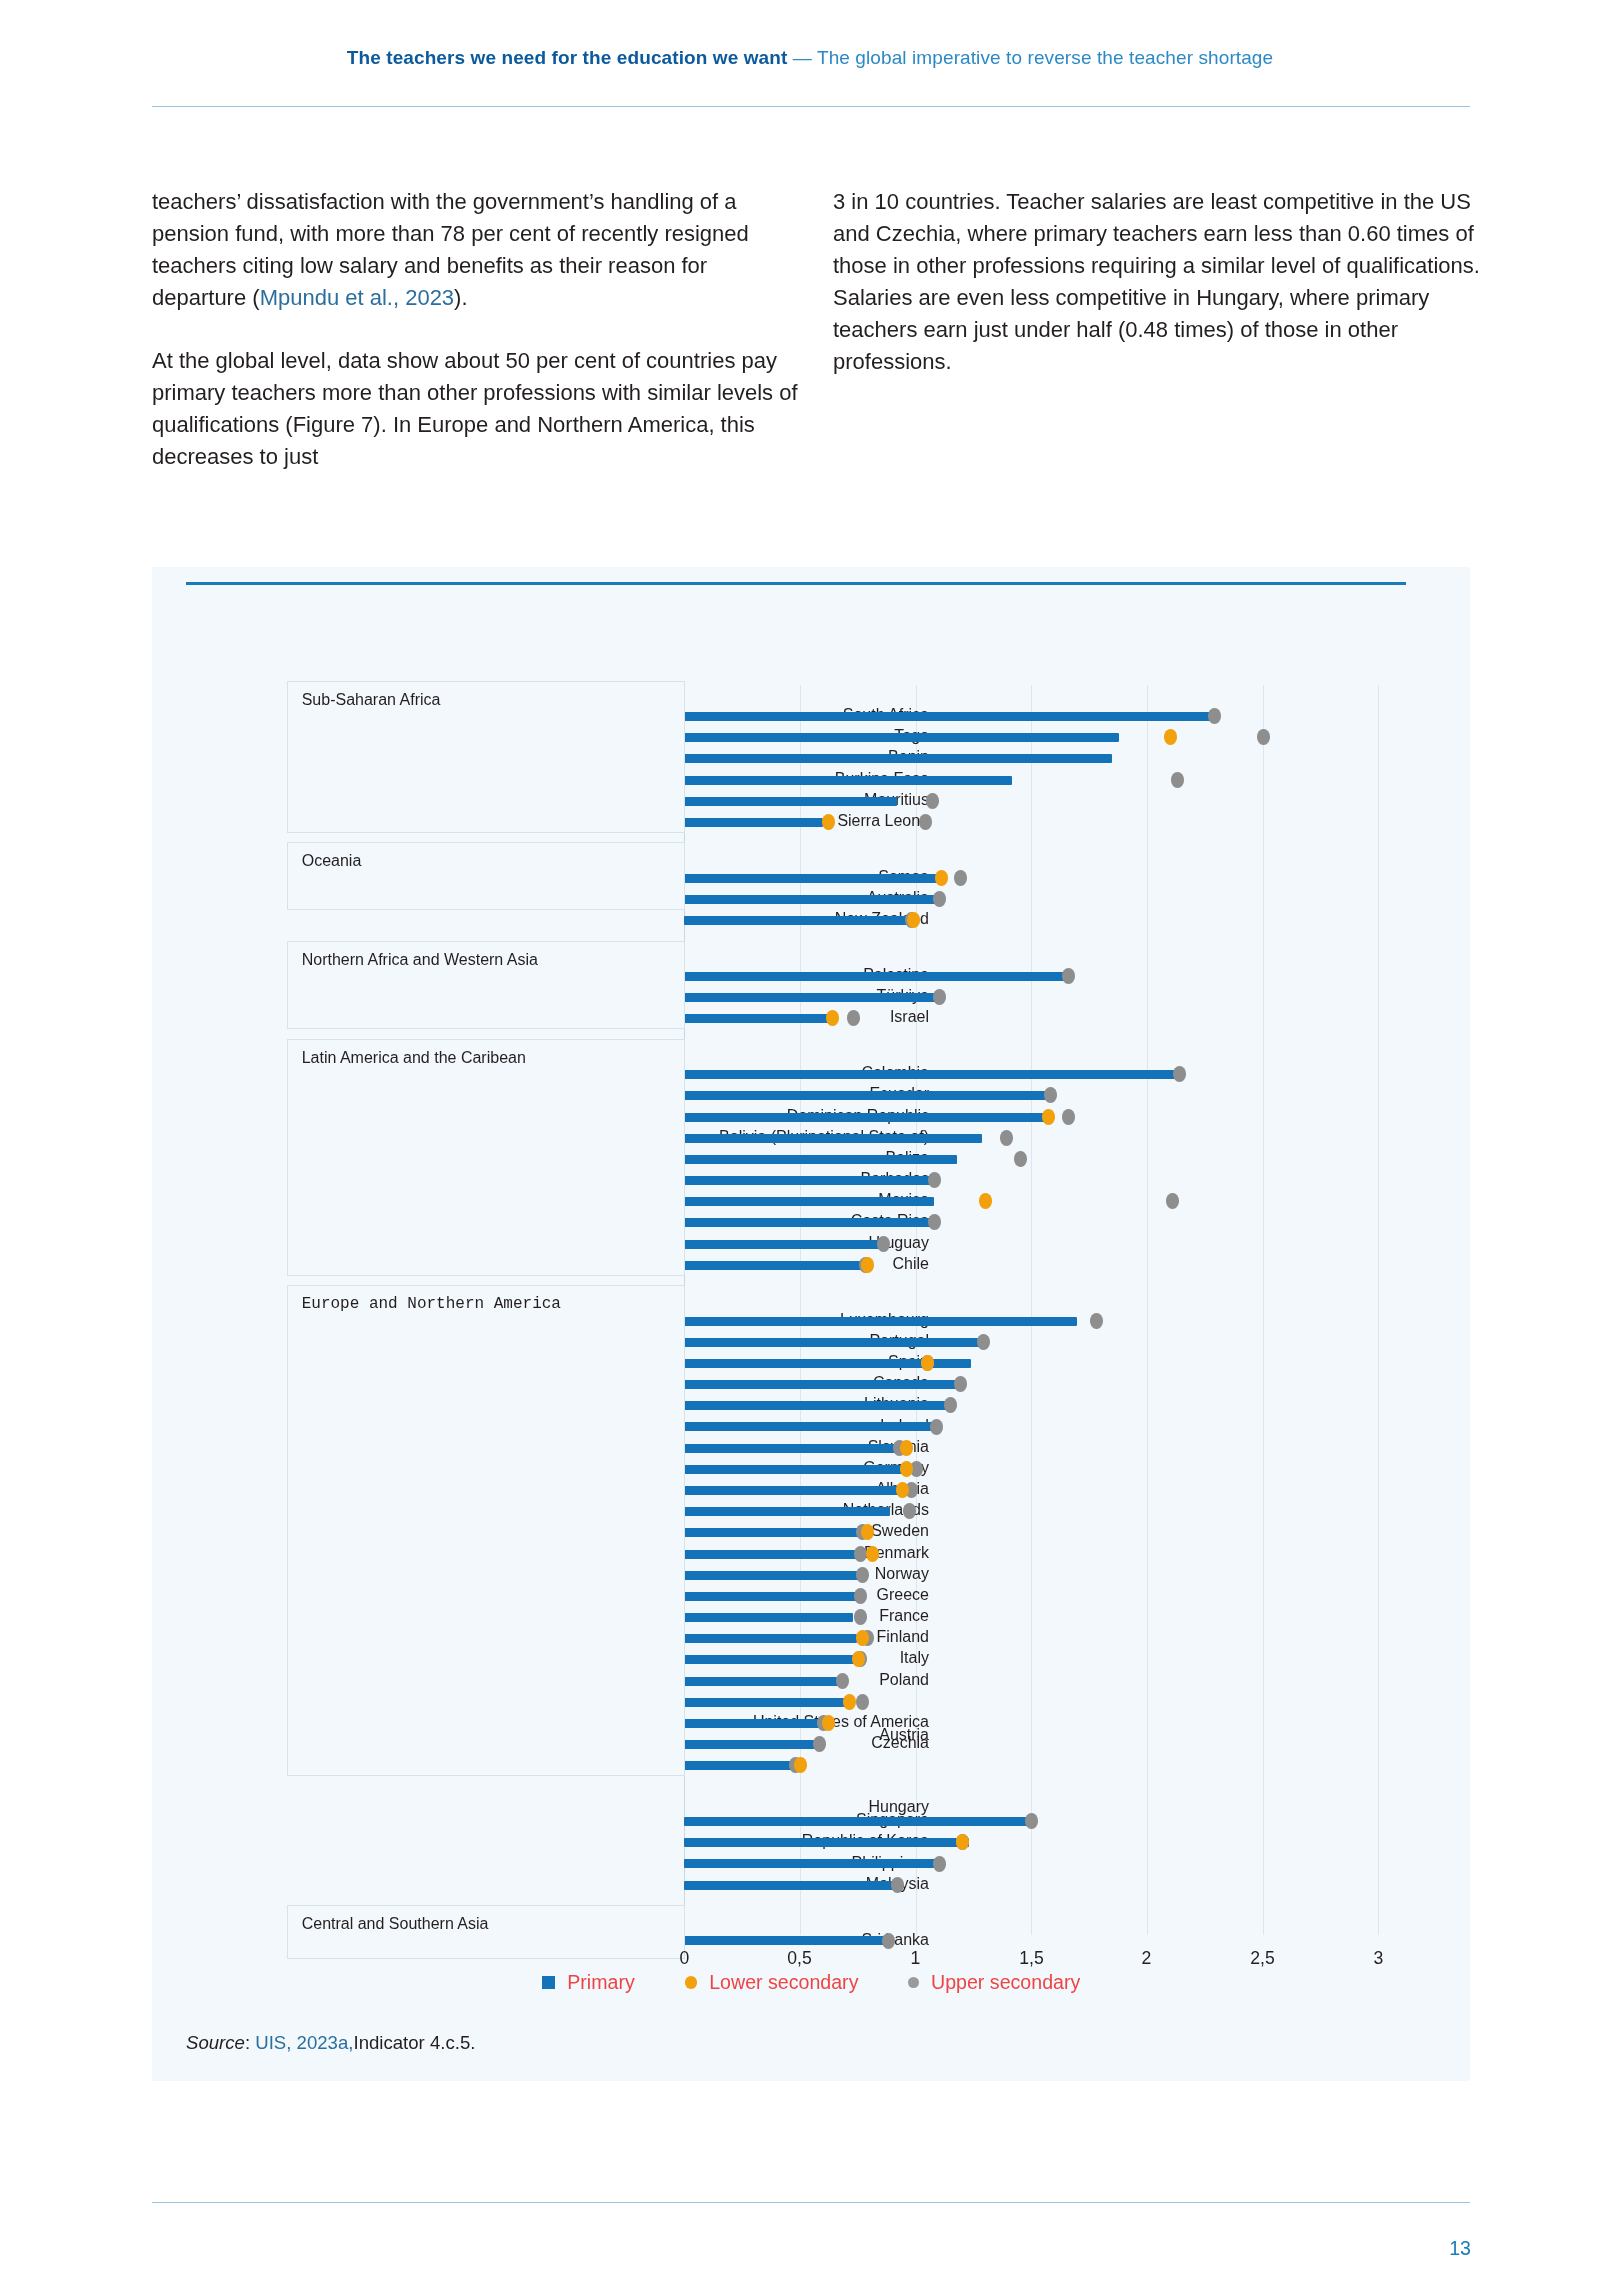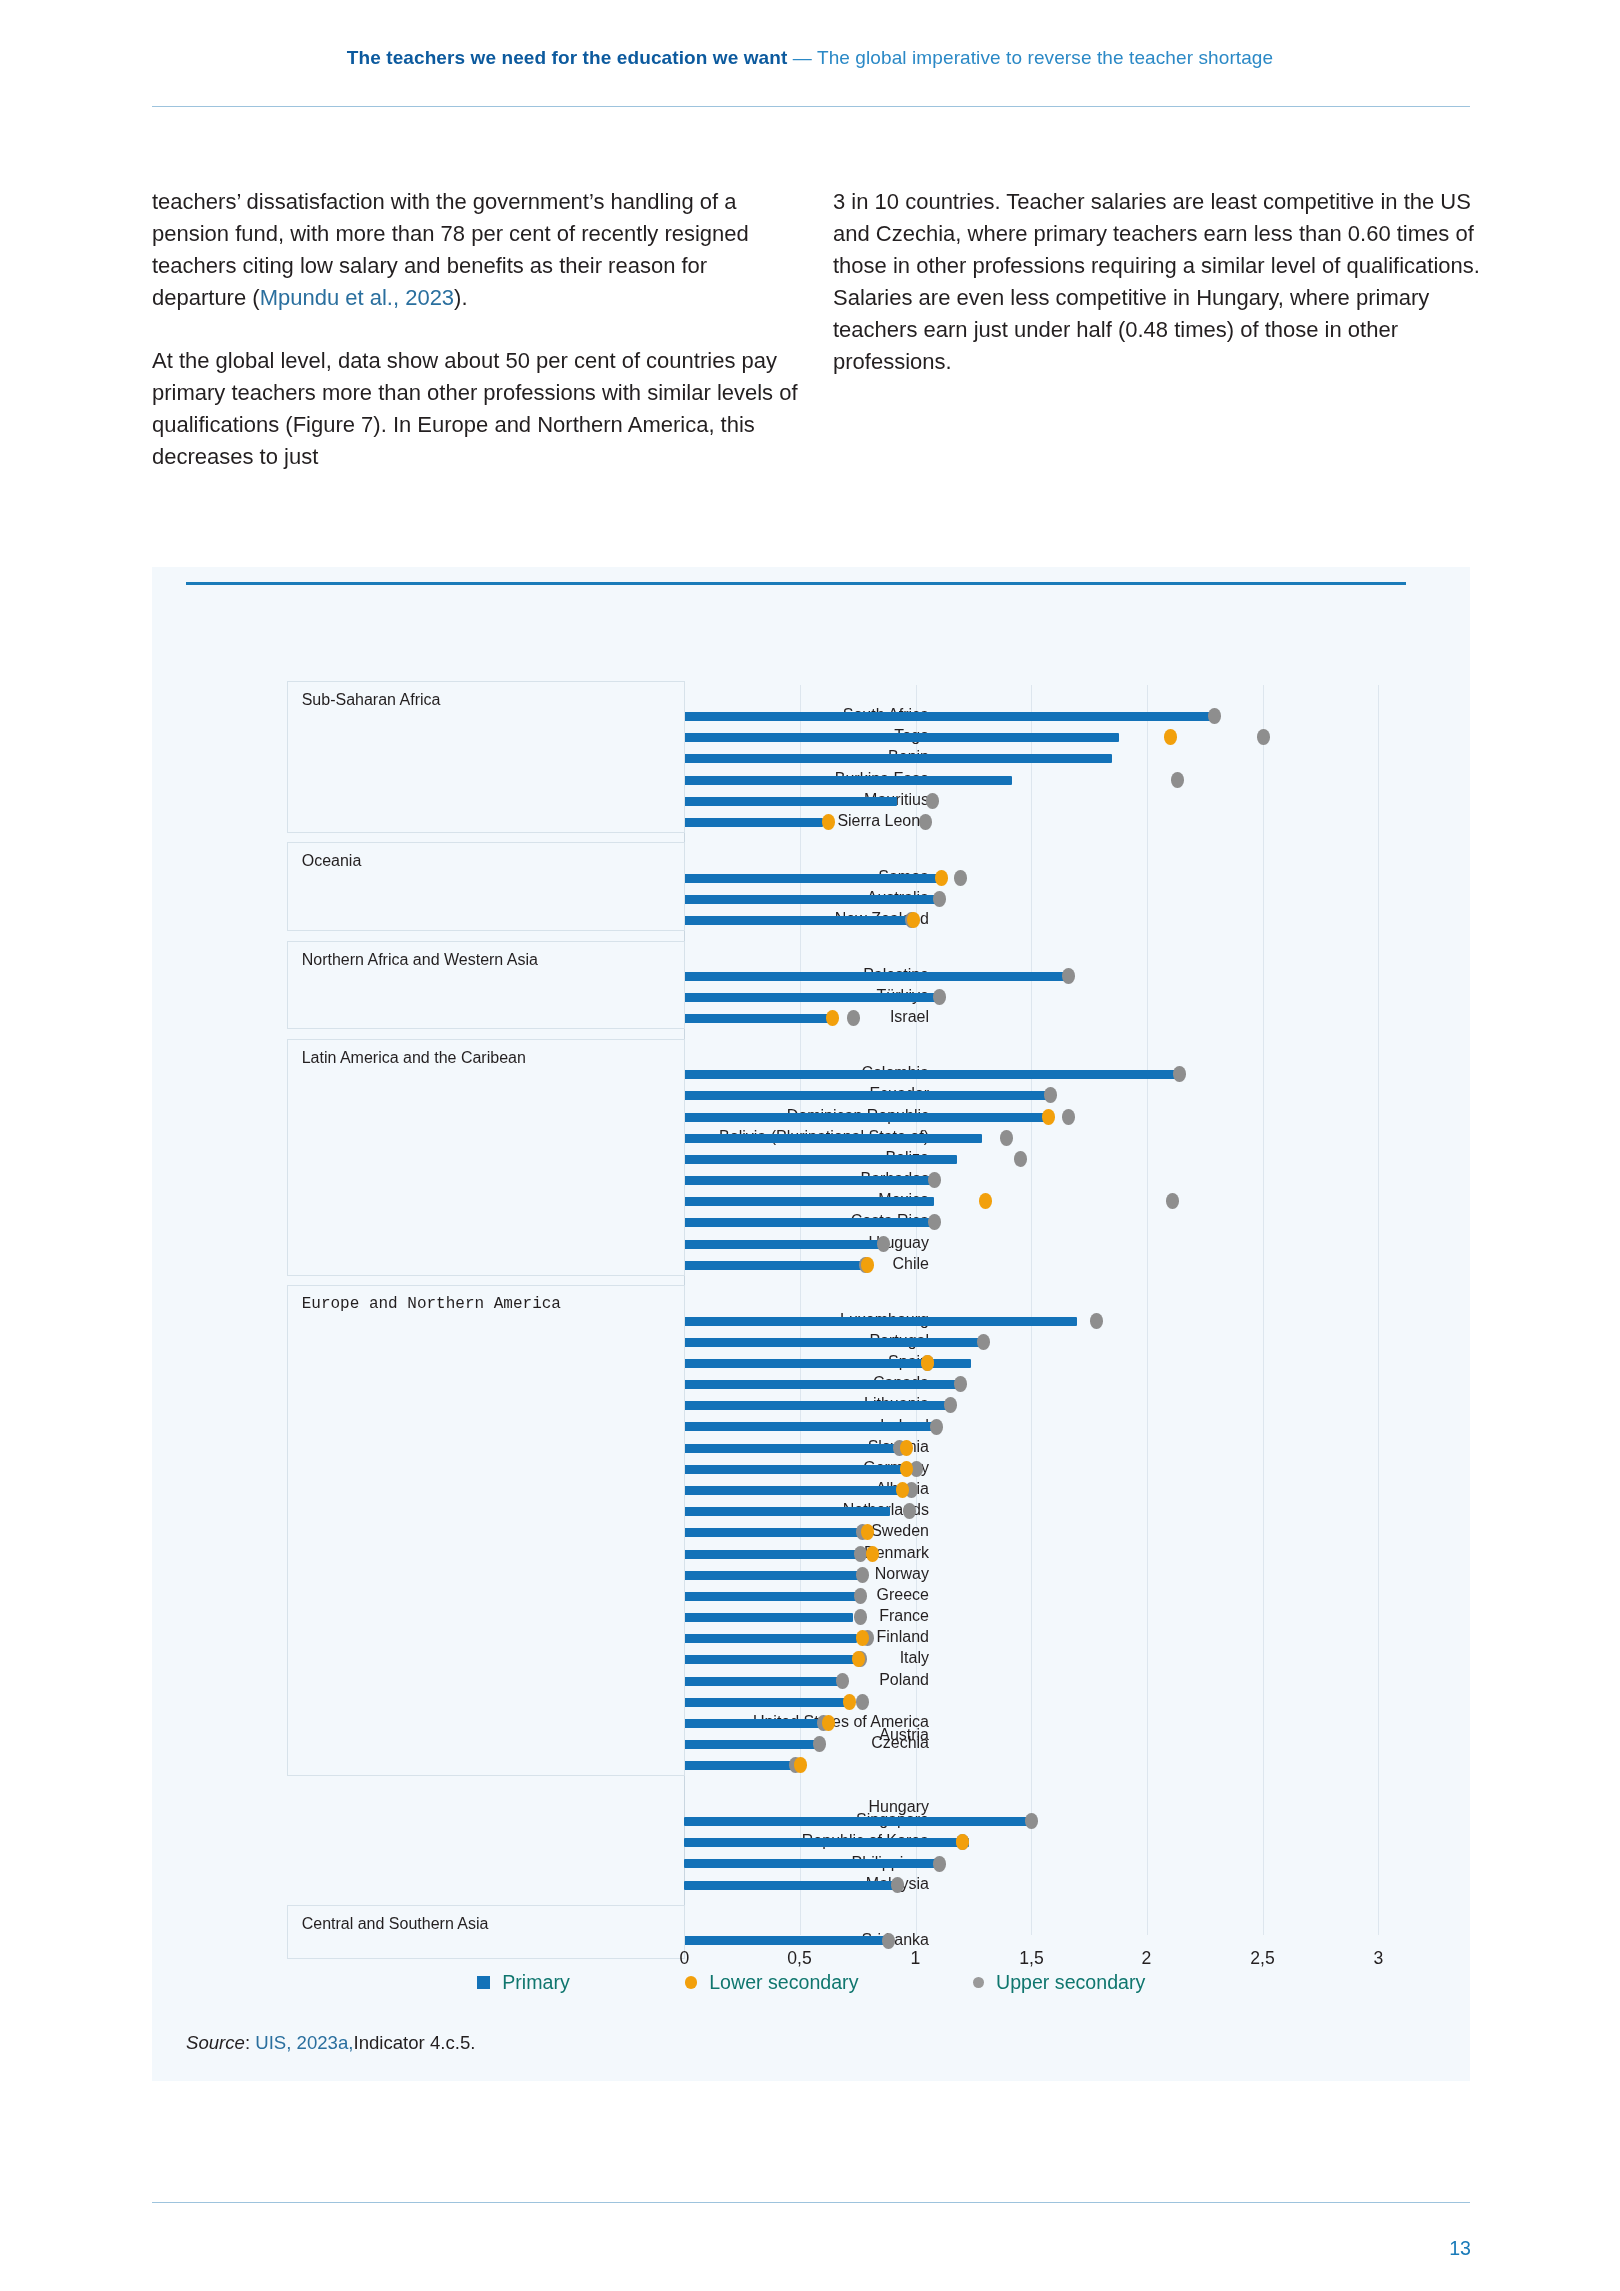--- a/index.html
+++ b/index.html
@@ -82,22 +82,22 @@
     position:absolute;width:12.7px;height:15.7px;border-radius:50%;
   }
   .dot.lower{background:#f2a00c;}
   .dot.upper{background:#8e8e8e;}
   .axislabel{
     position:absolute;font-size:17.6px;color:#231f20;text-align:center;width:59px;
   }
   
   .legend{
     position:absolute;left:0;top:1404px;width:1318px;
-    display:flex;justify-content:center;gap:115px;
-    font-size:19.6px;color:#0f766e;
+    display:flex;justify-content:center;gap:50px;
+    font-size:19.6px;color:#ef4444;
   }
   .legend .item{display:flex;align-items:center;gap:11.8px;}
   .legend .sw-sq{width:13.7px;height:13.7px;background:#1372b8;display:inline-block;}
   .legend .sw-c1{width:12.7px;height:12.7px;border-radius:50%;background:#f2a00c;display:inline-block;}
   .legend .sw-c2{width:10.8px;height:10.8px;border-radius:50%;background:#9a9a9a;display:inline-block;}
   .source{
     position:absolute;left:34px;top:1465px;font-size:18.6px;color:#231f20;
   }
   .source i{font-style:italic;}
   .source .lk{color:#2a6f9e;}
@@ -155,21 +155,21 @@
       <div class="bar" style="left: 532px; top: 307px; width: 257px;"></div>
       <div class="dot upper" style="left: 802px; top: 303px;"></div>
       <div class="dot lower" style="left: 783px; top: 303px;"></div>
       <div class="ctrylabel" style="top: 324px;">Australia</div>
       <div class="bar" style="left: 532px; top: 328px; width: 257px;"></div>
       <div class="dot upper" style="left: 781px; top: 324px;"></div>
       <div class="ctrylabel" style="top: 345px;">New Zealand</div>
       <div class="bar" style="left: 532px; top: 349px; width: 231px;"></div>
       <div class="dot upper" style="left: 753px; top: 345px;"></div>
       <div class="dot lower" style="left: 755px; top: 345px;"></div>
-      <div class="grouppanel" style="top: 275px; height: 89px;">
+      <div class="grouppanel" style="top: 275px; height: 68px;">
         <div class="grouplabel">Oceania</div>
       </div>
       <div class="ctrylabel" style="top: 401px;">Palestine</div>
       <div class="bar" style="left: 532px; top: 405px; width: 389px;"></div>
       <div class="dot upper" style="left: 910px; top: 401px;"></div>
       <div class="ctrylabel" style="top: 422px;">Türkiye</div>
       <div class="bar" style="left: 532px; top: 426px; width: 259px;"></div>
       <div class="dot upper" style="left: 781px; top: 422px;"></div>
       <div class="ctrylabel" style="top: 443px;">Israel</div>
       <div class="bar" style="left: 532px; top: 447px; width: 150px;"></div>

